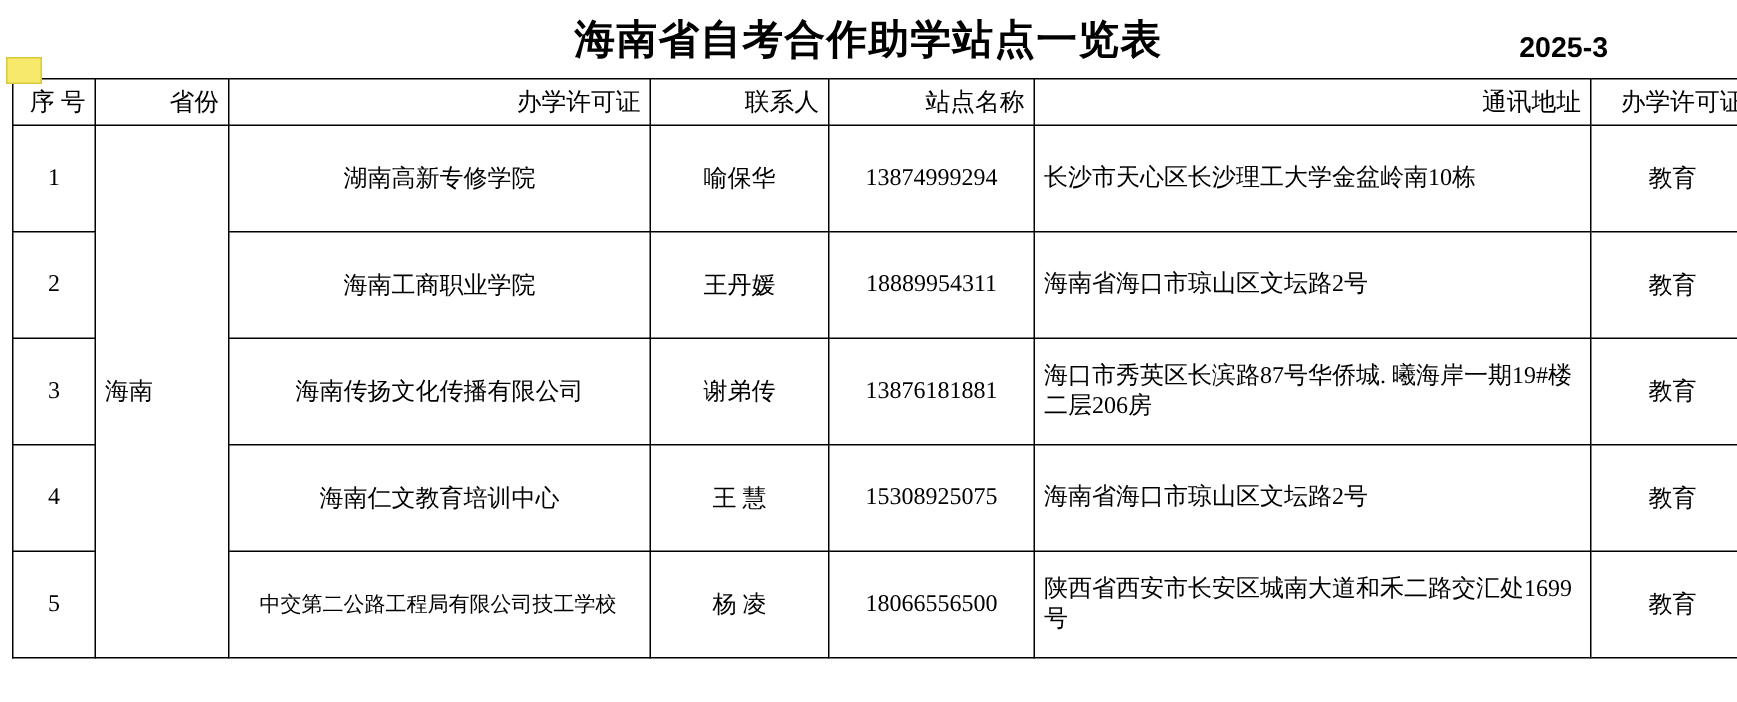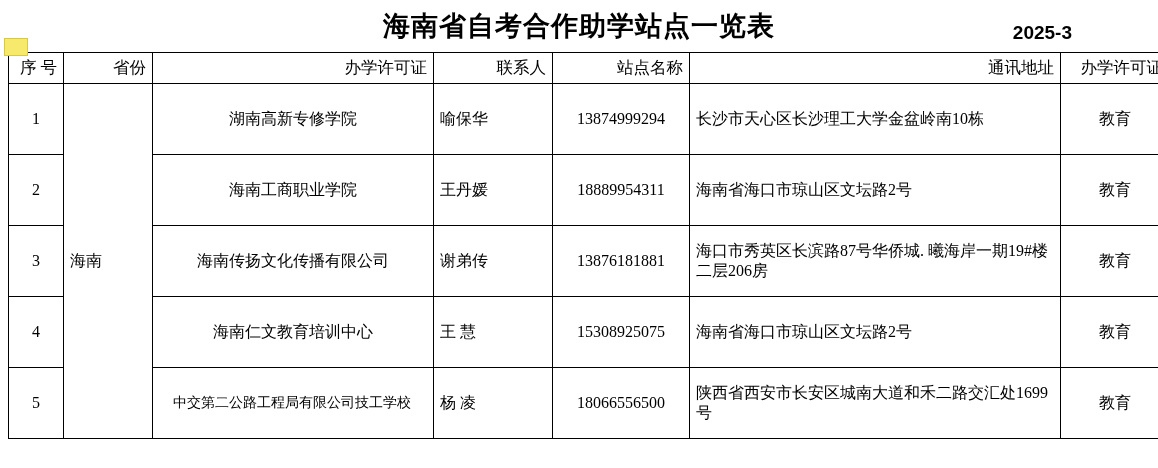--- a/index.html
+++ b/index.html
@@ -86,21 +86,21 @@
     text-align: center;
     padding-left: 24px;
     width: 268px;
     font-size: 17px;
   }
   td.c-name.small {
     font-size: 14px;
     padding-left: 4px;
   }
   td.c-contact {
-    text-align: left;
+    text-align: center;
     width: 106px;
     font-size: 17px;
   }
   td.c-phone {
     text-align: center;
     width: 124px;
     font-size: 16px;
     margin-left: 20px;
   }
   td.c-addr {

